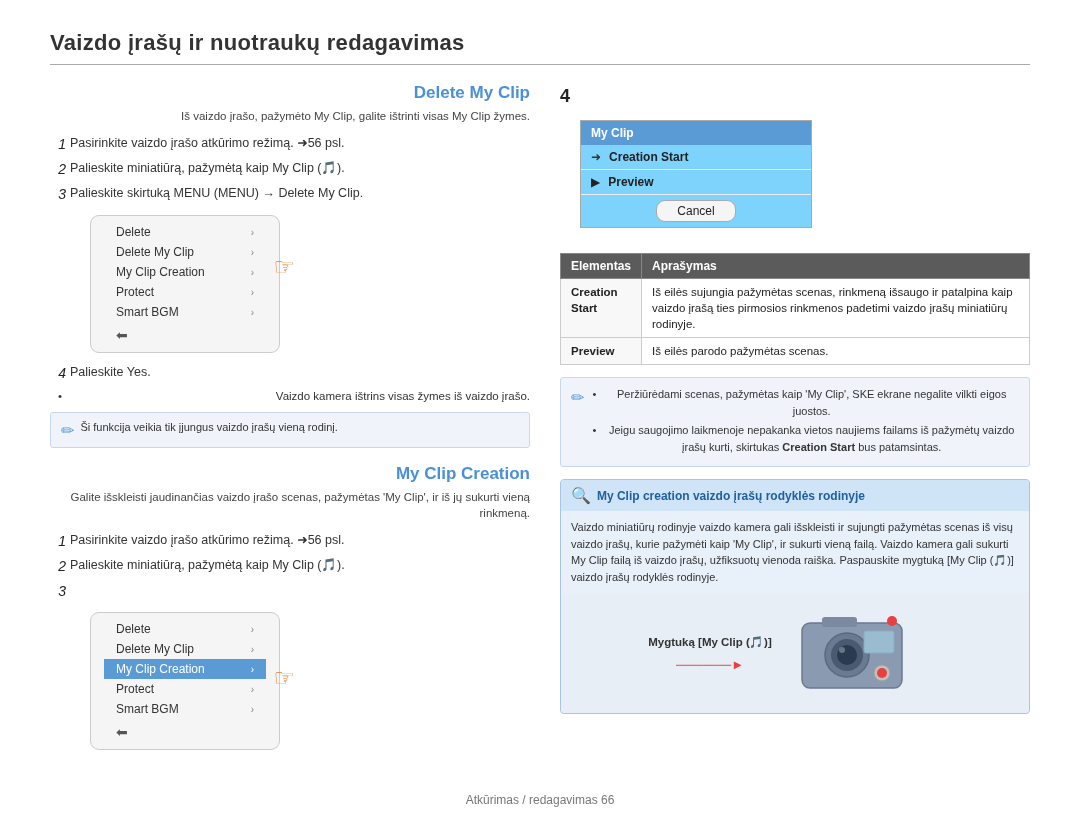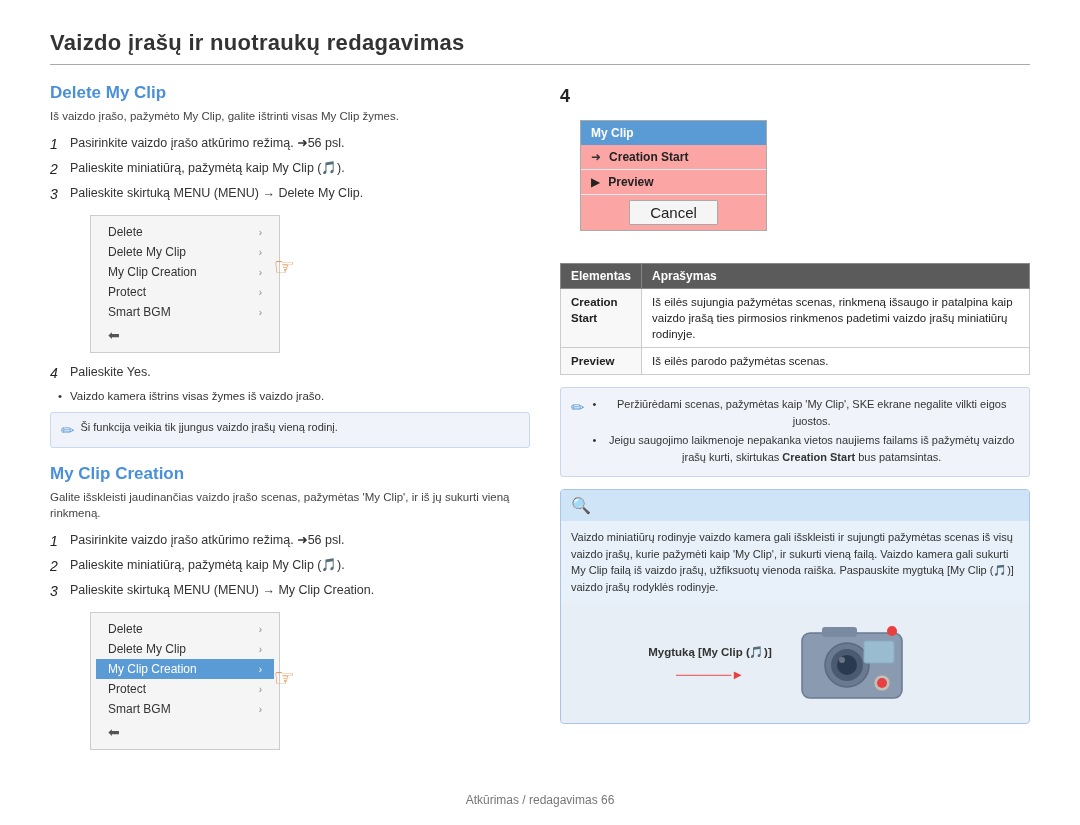--- a/index.html
+++ b/index.html
@@ -37,20 +37,21 @@
 
     
     .two-col {
       display: flex;
       gap: 30px;
       width: 100%;
     }
     .col-left {
       width: 480px;
       flex-shrink: 0;
+      text-align: right;
     }
     .col-right {
       flex: 1;
     }
 
     
     .section-heading {
       font-size: 17px;
       font-weight: bold;
       color: #4a90d9;
@@ -85,24 +86,24 @@
       font-size: 12.5px;
     }
     .step-text strong {
       font-weight: normal;
     }
 
     
     .menu-box {
       background: #f5f5f5;
       border: 1px solid #ccc;
-      border-radius: 0;
+      border-radius: 9px;
       width: 200px;
       margin: 10px 0 10px 20px;
-      padding: 6px 5px;
+      padding: 6px 13px;
       position: relative;
     }
     .menu-item {
       padding: 3px 12px;
       font-size: 12px;
       color: #333;
       display: flex;
       justify-content: space-between;
       align-items: center;
     }
@@ -168,23 +169,23 @@
     }
 
     
     .section-divider {
       margin: 16px 0;
     }
 
     
     .dialog-box {
       border: 1px solid #aaa;
-      width: 187px;
-      margin-bottom: 32px;
-      background: #fca5a5;
+      width: 232px;
+      margin-bottom: 25px;
+      background: #7dd3fc;
     }
     .dialog-header {
       background: #5b9bd5;
       color: #fff;
       font-size: 12px;
       font-weight: bold;
       padding: 5px 10px;
     }
     .dialog-row {
       display: flex;
@@ -214,22 +215,22 @@
       font-size: 12px;
     }
     .dialog-cancel {
       text-align: center;
       padding: 5px 10px;
     }
     .cancel-btn {
       border: 1px solid #aaa;
       background: #f5f5f5;
       padding: 3px 20px;
-      font-size: 15px;
-      border-radius: 1px;
+      font-size: 12px;
+      border-radius: 9px;
       display: inline-block;
     }
 
     
     .info-table {
       width: 100%;
       border-collapse: collapse;
       margin-bottom: 12px;
     }
     .info-table th {
@@ -421,21 +422,20 @@
         <div class="step">
           <span class="step-num"><em>1</em></span>
           <span class="step-text">Pasirinkite vaizdo įrašo atkūrimo režimą. <strong>➜56 psl.</strong></span>
         </div>
         <div class="step">
           <span class="step-num"><em>2</em></span>
           <span class="step-text">Palieskite miniatiūrą, pažymėtą kaip My Clip (<strong>🎵</strong>).</span>
         </div>
         <div class="step">
           <span class="step-num"><em>3</em></span>
-          <span class="step-text">Palieskite skirtuką MENU (<strong>MENU</strong>) → <strong>My Clip Creation</strong>.</span>
         </div>
 
         <div style="position:relative; width:220px; margin: 8px 0 8px 20px;">
           <div class="menu-box" style="width:190px;">
             <div class="menu-item">
                 <span>Delete</span>
                 <span class="arrow">›</span>
               </div>
             <div class="menu-item">
                 <span>Delete My Clip</span>
@@ -509,20 +509,21 @@
         <span style="font-size:16px; color:#5b9bd5; flex-shrink:0; margin-top:2px;">✏</span>
         <div class="bullet-block">
           <div class="bullet-item-inline">Peržiūrėdami scenas, pažymėtas kaip 'My Clip', SKE ekrane negalite vilkti eigos juostos.</div>
           <div class="bullet-item-inline">Jeigu saugojimo laikmenoje nepakanka vietos naujiems failams iš pažymėtų vaizdo įrašų kurti, skirtukas <strong>Creation Start</strong> bus patamsintas.</div>
         </div>
       </div>
 
       <div class="clip-creation-box">
         <div class="clip-creation-header">
           <span style="font-size:16px;">🔍</span>
+          <span>My Clip creation vaizdo įrašų rodyklės rodinyje</span>
         </div>
         <div class="clip-creation-body">Vaizdo miniatiūrų rodinyje vaizdo kamera gali išskleisti ir sujungti pažymėtas scenas iš visų vaizdo įrašų, kurie pažymėti kaip 'My Clip', ir sukurti vieną failą. Vaizdo kamera gali sukurti My Clip failą iš vaizdo įrašų, užfiksuotų vienoda raiška. Paspauskite mygtuką [My Clip (🎵)] vaizdo įrašų rodyklės rodinyje.</div>
         <div class="clip-creation-camera-area">
           <div class="camera-svg-area">
             <div class="mygtukas-label">Mygtuką <strong>[My Clip (🎵)]</strong></div>
             <div style="display:flex; align-items:center; margin-top:4px;">
               <span style="color:#e84040; font-size:13px;">──────►</span>
             </div>
           </div>
 

